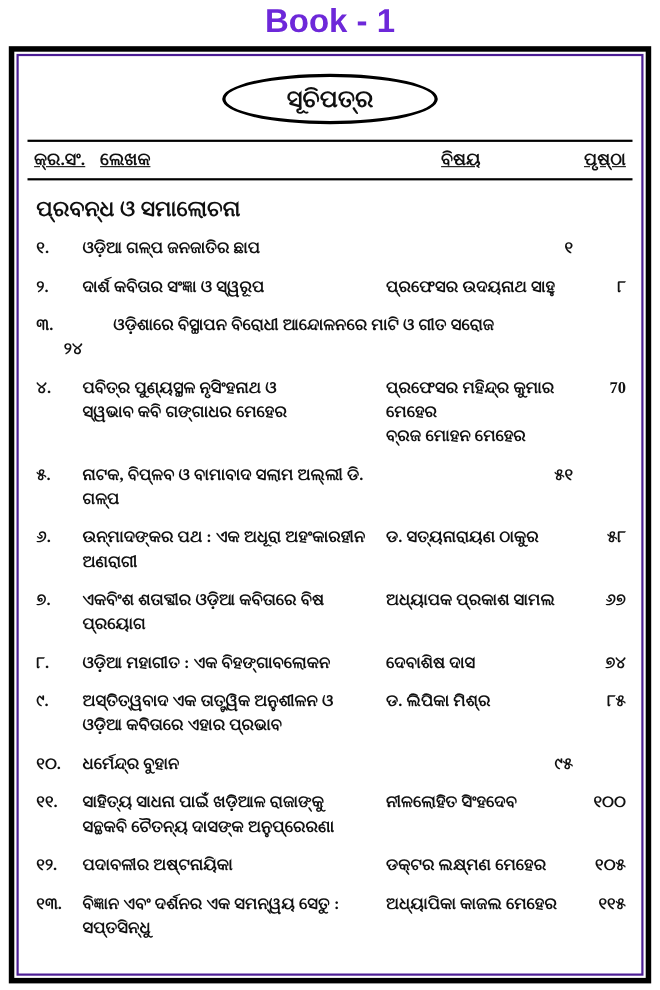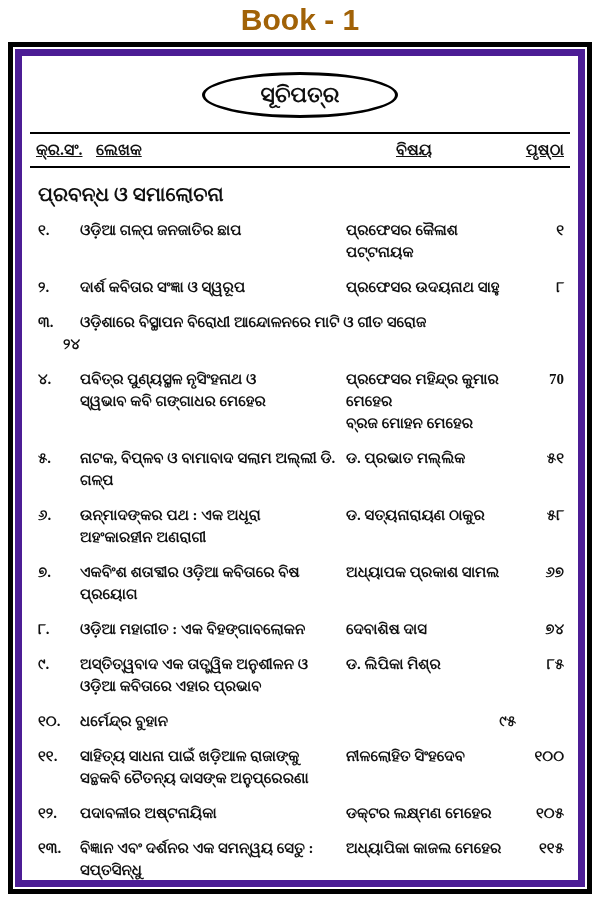--- a/index.html
+++ b/index.html
@@ -10,34 +10,34 @@
     position: relative;
     font-family: "Liberation Serif", serif;
     color: #101010;
     overflow: hidden;
   }
   .book-title {
     text-align: center;
     font-family: "Liberation Sans", sans-serif;
     font-weight: bold;
     font-size: 30px;
-    color: #a16207;
+    color: #6d28d9;
     line-height: 40px;
     height: 40px;
   }
   .frame {
     position: absolute;
     left: 8px; right: 8px; top: 42px; bottom: 6px;
     border: 5px solid #000;
     padding: 2px;
     background: #fff;
   }
   .frame-inner {
     width: 100%; height: 100%;
-    border: 7px solid #4c1d95;
+    border: 2px solid #4c1d95;
     padding: 8px 14px 4px 14px;
     overflow: hidden;
   }
   .oval {
     width: 196px; height: 46px;
     border: 3px solid #000;
     border-radius: 50%;
     margin: 8px auto 0 auto;
     display: flex; align-items: center; justify-content: center;
   }
@@ -93,43 +93,39 @@
 
     <div class="section">ପ୍ରବନ୍ଧ ଓ ସମାଲୋଚନା</div>
 
     <div class="rows">
   <div class="row">
     <div class="c-no">୧.</div>
     <div class="c-sub">
       <div class="l1">ଓଡ଼ିଆ ଗଳ୍ପ ଜନଜାତିର ଛାପ</div>
       <div class="l2"></div>
     </div>
-    <div class="c-auth">
-      <div class="l1">ପ୍ରଫେସର କୈଳାଶ ପଟ୍ଟନାୟକ</div>
-      <div class="l2"></div>
-    </div>
     <div class="c-page">୧</div>
   </div>
 
   <div class="row">
     <div class="c-no">୨.</div>
     <div class="c-sub">
       <div class="l1">ଦାର୍ଶ କବିତାର ସଂଜ୍ଞା ଓ ସ୍ୱରୂପ</div>
       <div class="l2"></div>
     </div>
     <div class="c-auth">
       <div class="l1">ପ୍ରଫେସର ଉଦୟନାଥ ସାହୁ</div>
       <div class="l2"></div>
     </div>
     <div class="c-page">୮</div>
   </div>
 
   <div class="row">
     <div class="c-no">୩.</div>
-    <div class="c-sub" style="grid-column: 2 / 4;">
+    <div class="c-sub" style="grid-column: 2 / 4; margin-left: 28px;">
       <div class="l1">ଓଡ଼ିଶାରେ ବିସ୍ଥାପନ ବିରୋଧୀ ଆନ୍ଦୋଳନରେ ମାଟି ଓ ଗୀତ ସରୋଜ</div>
       <div class="l2"></div>
     </div>
     <div class="c-auth">
       <div class="l1"></div>
       <div class="l2"></div>
     </div>
     <div class="c-page">୨୪</div>
   </div>
 
@@ -145,24 +141,20 @@
     </div>
     <div class="c-page">70</div>
   </div>
 
   <div class="row">
     <div class="c-no">୫.</div>
     <div class="c-sub">
       <div class="l1">ନାଟକ, ବିପ୍ଳବ ଓ ବାମାବାଦ ସଲାମ ଅଲ୍ଲୀ ଡି. ଗଳ୍ପ</div>
       <div class="l2"></div>
     </div>
-    <div class="c-auth">
-      <div class="l1">ଡ. ପ୍ରଭାତ ମଲ୍ଲିକ</div>
-      <div class="l2"></div>
-    </div>
     <div class="c-page">୫୧</div>
   </div>
 
   <div class="row">
     <div class="c-no">୬.</div>
     <div class="c-sub">
       <div class="l1">ଉନ୍ମାଦଙ୍କର ପଥ : ଏକ ଅଧୂରା ଅହଂକାରହୀନ ଅଣରାଗୀ</div>
       <div class="l2"></div>
     </div>
     <div class="c-auth">

